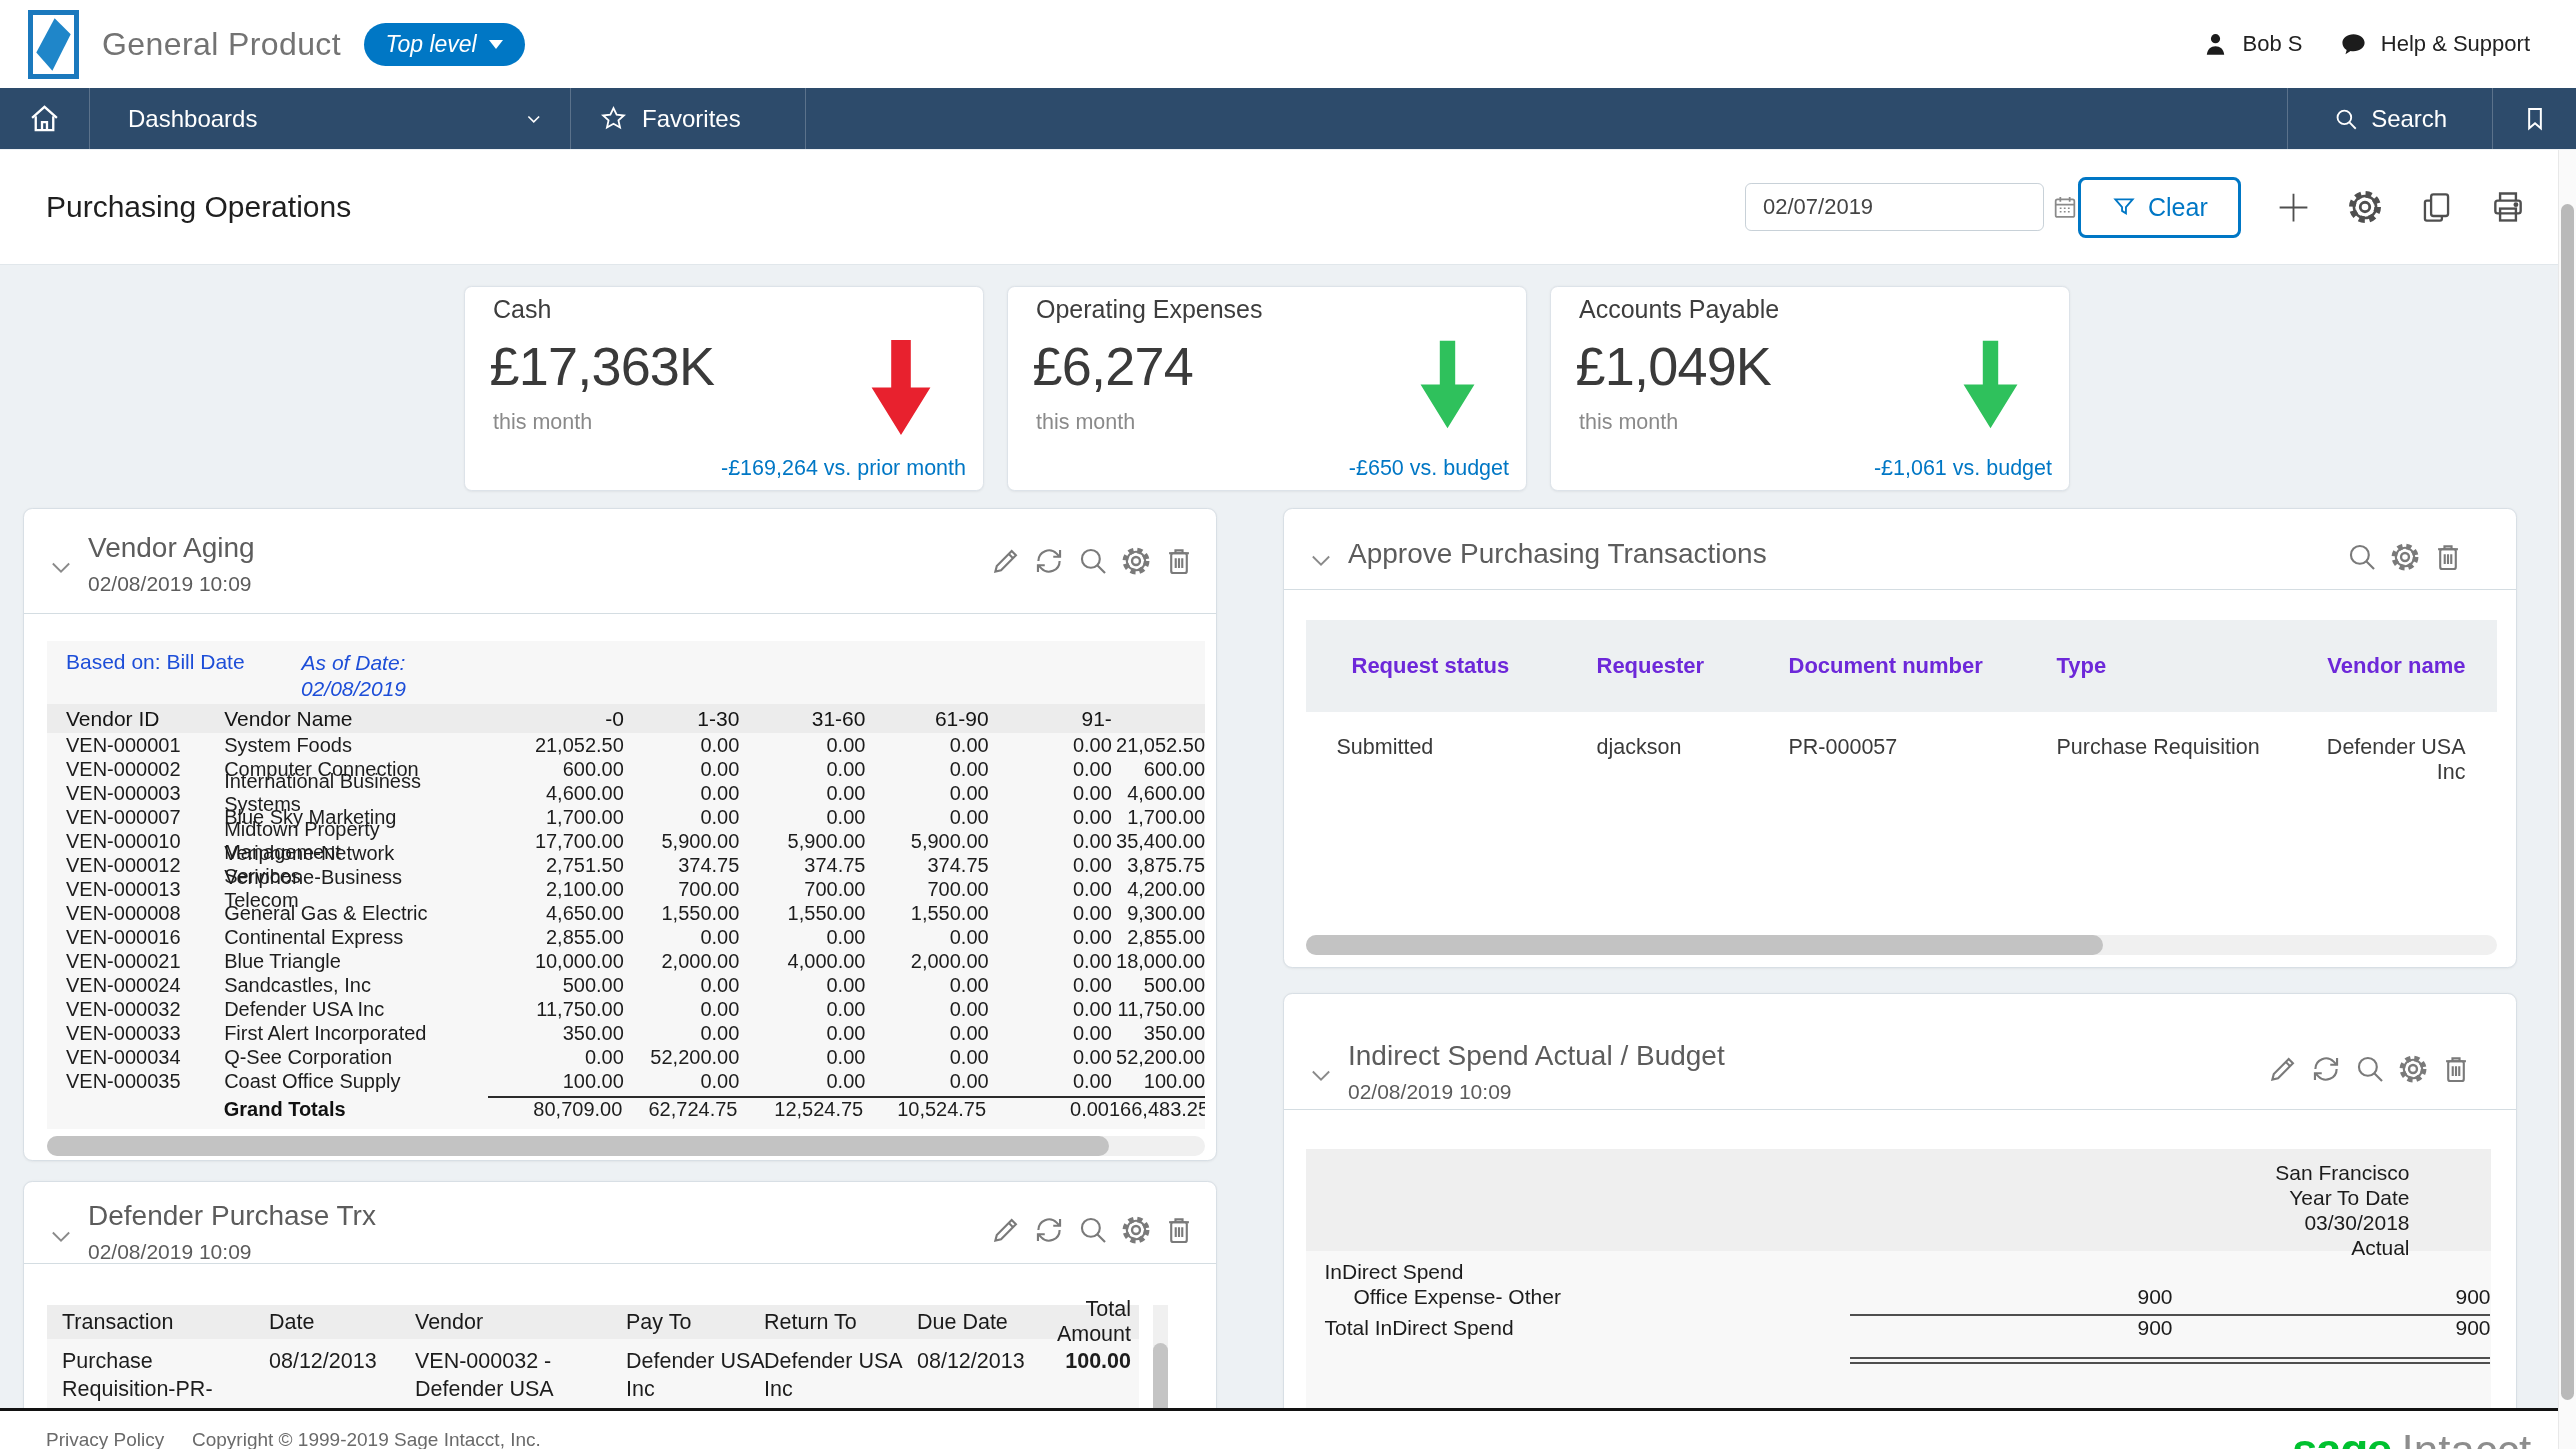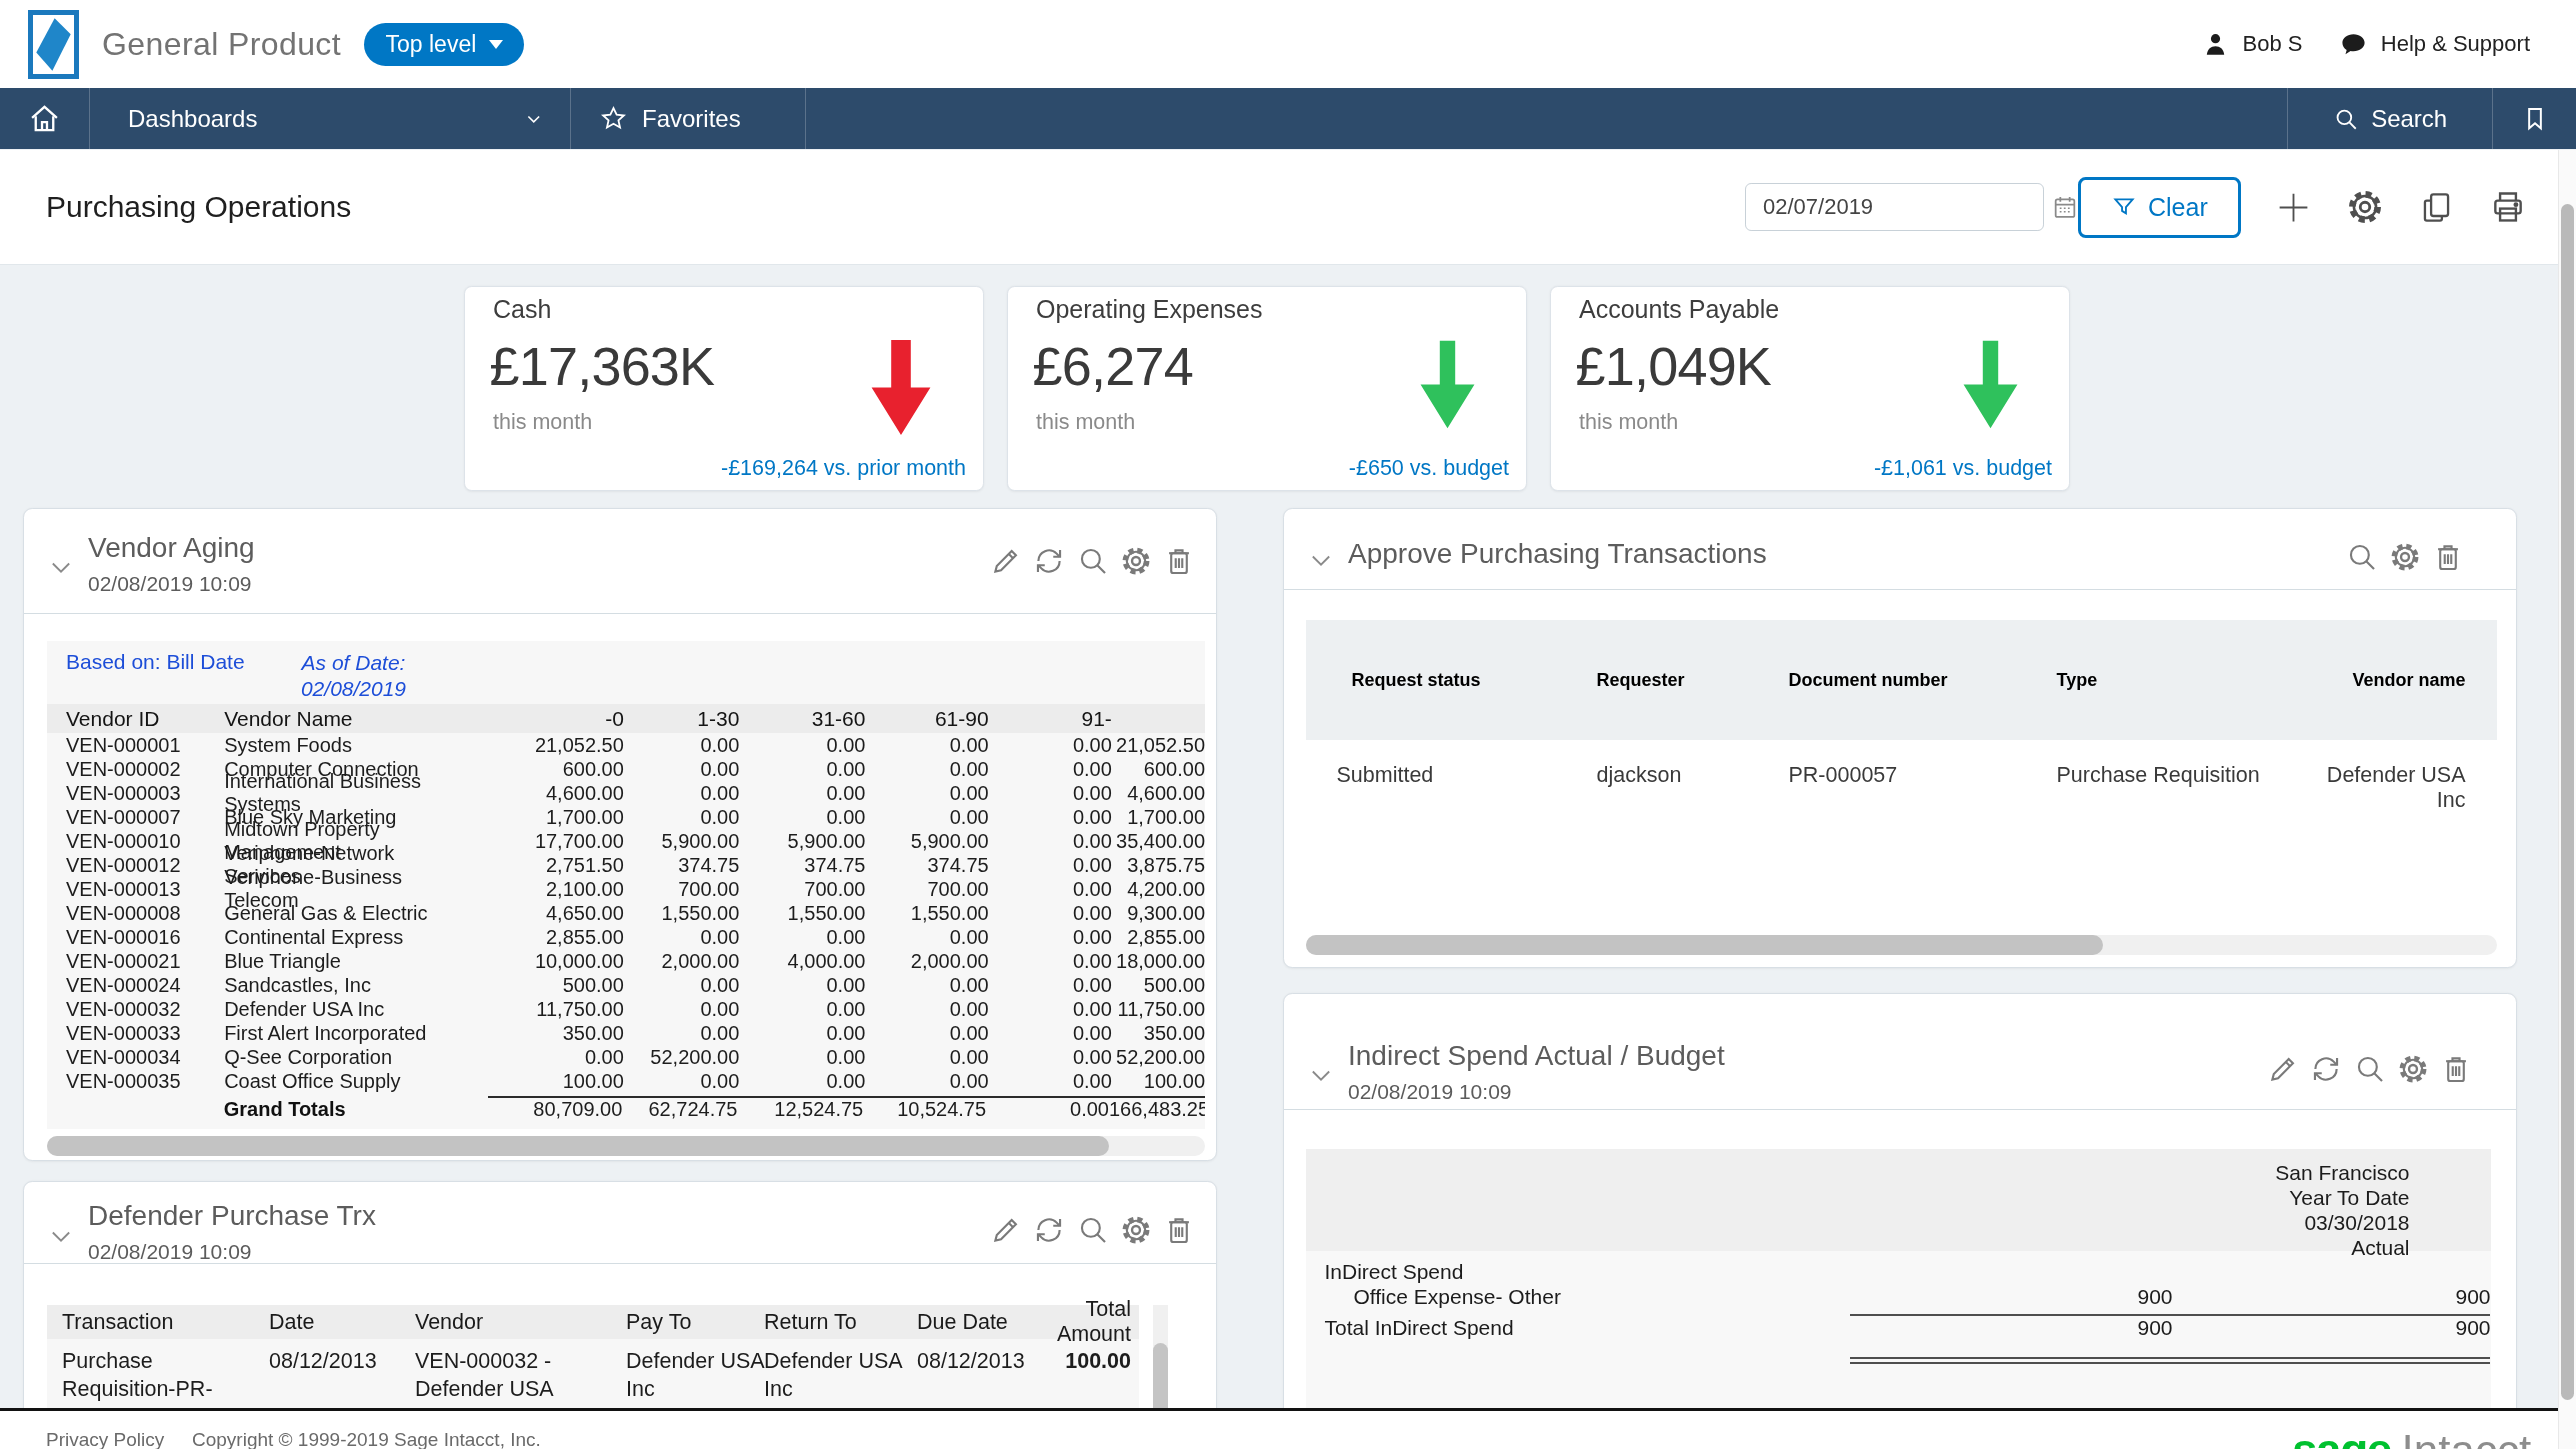--- a/index.html
+++ b/index.html
@@ -5,21 +5,21 @@
   * { margin:0; padding:0; box-sizing:border-box; }
   html,body { background:#dfe3e6; }
   .page {
     position:relative; width:2576px; height:1449px; overflow:hidden;
     background:#edf1f4; font-family:"Liberation Sans", sans-serif; color:#333;
   }
   
   .topbar { position:absolute; left:0; top:0; width:2576px; height:88px; background:#fff; display:flex; align-items:center; }
   .logo-box { width:51px; height:69px; border:5.4px solid #1b79bd; background:#fff; margin-left:28px; display:flex; align-items:center; justify-content:center; }
   .company { font-size:32px; color:#737373; margin-left:23px; letter-spacing:0.4px; }
-  .entity-pill { margin-left:23px; background:#0077c5; color:#fff; border:none; border-radius:766px; height:43px; padding:0 21.5px; font-size:23px; font-family:inherit; display:flex; align-items:center; gap:12.3px; cursor:pointer; }
+  .entity-pill { margin-left:23px; background:#0077c5; color:#fff; border:none; border-radius:766px; height:43px; padding:0 21.5px; font-size:23px; font-family:inherit; display:flex; align-items:center; gap:12.3px; cursor:pointer;font-style:italic; }
   .caret-down { width:0; height:0; border-left:7.7px solid transparent; border-right:7.7px solid transparent; border-top:9.2px solid #fff; }
   .topbar-right { margin-left:auto; margin-right:46px; display:flex; align-items:center; gap:35px; font-size:22px; color:#222; }
   .tr-item { display:flex; align-items:center; gap:12.3px; cursor:pointer; }
   
   .navbar { position:absolute; left:0; top:88px; width:2576px; height:61px; background:#2d4b6b; display:flex; align-items:stretch; color:#fff; font-size:24px; }
   .nav-cell { display:flex; align-items:center; border-right:1.5px solid rgba(255,255,255,0.22); }
   .nav-home { width:90px; justify-content:center; cursor:pointer; }
   .nav-dash { width:481px; padding-left:38px; cursor:pointer; }
   .nav-dash .chev { margin-left:auto; margin-right:26px; }
   .nav-fav { width:235px; padding-left:28px; gap:14px; cursor:pointer; }
@@ -73,21 +73,21 @@
   .va-n4 { width:127px; text-align:right; }
   .va-tot { width:96px; text-align:right; white-space:nowrap; }
   .va-gline { margin-left:441px; width:717px; border-top:2.3px solid #2b2b2b; margin-top:3.1px; }
   .va-grow { display:flex; height:31px; align-items:flex-start; font-size:20px; color:#1d1d1d; }
   .va-glabel { font-weight:bold; color:#111; }
   .h-scroll { position:absolute; height:20px; background:#f0f0f0; border-radius:10px; }
   .h-thumb { height:20px; background:#c3c3c3; border-radius:10px; cursor:pointer; }
   .va-scroll { left:23px; top:627px; width:1158px; }
   
   .apv-table { position:absolute; left:21.5px; top:111px; width:1191px; }
-  .apv-hrow { display:flex; align-items:center; background:#edf0f2; height:120px; font-size:18px; font-weight:bold; color:#000000; }
+  .apv-hrow { display:flex; align-items:center; background:#edf0f2; height:92px; font-size:22px; font-weight:bold; color:#6d28d9; }
   .apv-row { display:flex; align-items:flex-start; padding-top:23px; font-size:21.5px; color:#3a3a3a; cursor:pointer; }
   .apv-c0 { width:291px; padding-left:31px; }
   .apv-hrow .apv-c0 { padding-left:46px; }
   .apv-c1 { width:192px; }
   .apv-c2 { width:268px; }
   .apv-c3 { width:245px; }
   .apv-c4 { flex:1; text-align:right; padding-right:31px; }
   .apv-scroll { left:21.5px; bottom:12.3px; width:1191px; }
   
   .def-table { position:absolute; left:23px; top:123px; width:1092px; background:#f7f7f7; padding-bottom:92px; }

